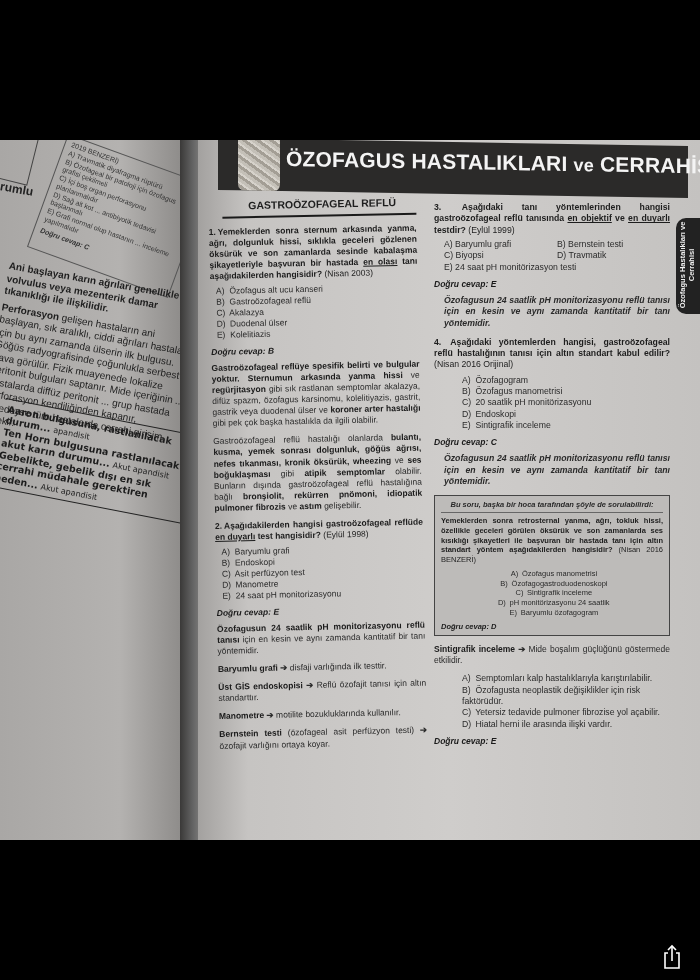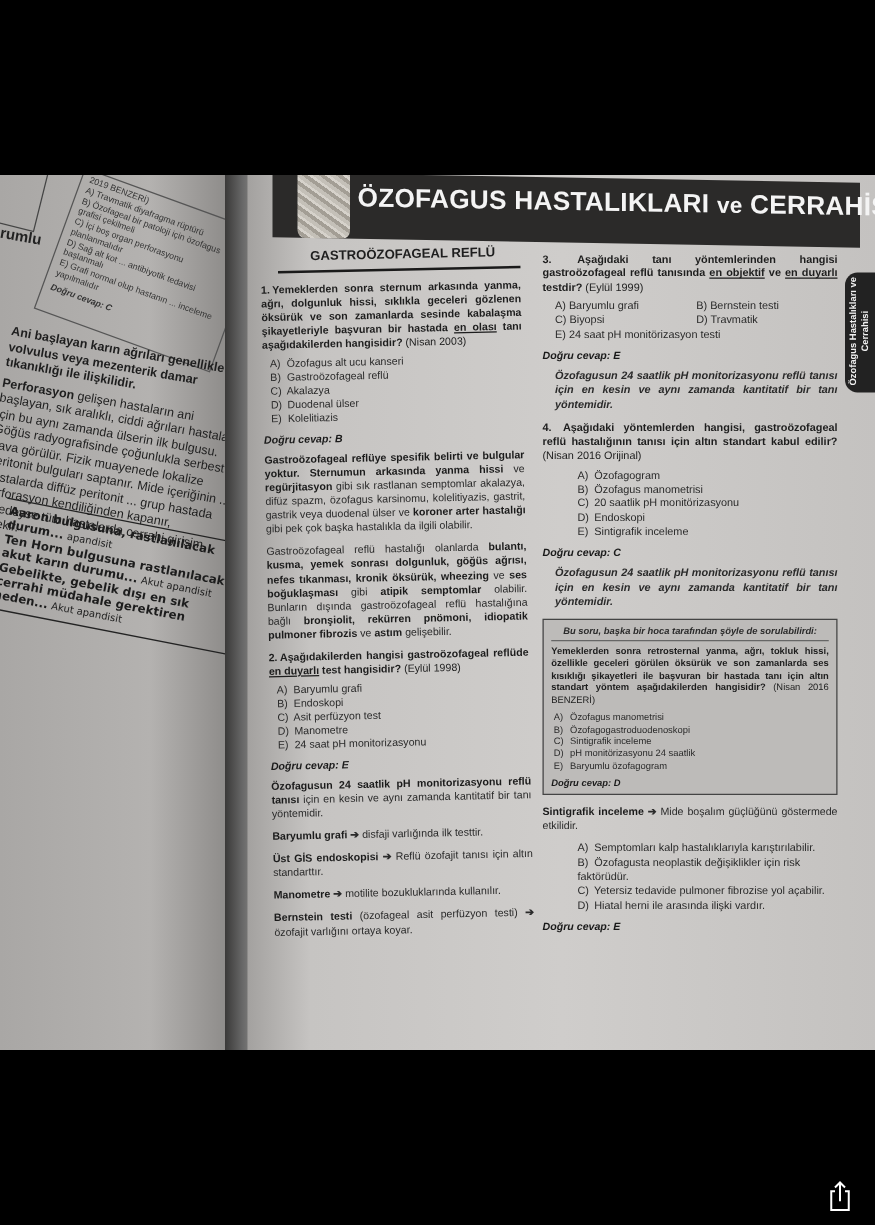--- a/index.html
+++ b/index.html
@@ -54,21 +54,21 @@
   .exp-italic { font-weight: bold; font-style: italic; margin: 0 0 8px 10px; font-size: 8.7px; text-align: justify; }
 
   .col-right .q-stem { font-size: 8.7px; }
   .opts-grid { display: grid; grid-template-columns: 1fr 1fr; margin: 3px 0 0 10px; font-size: 8.7px; }
   .opts-grid .full { grid-column: 1 / 3; text-align: left; }
   .opts-r { margin: 4px 0 0 28px; font-size: 8.7px; }
 
   .callout { border: 1.5px solid #444; background: #bdbbb9; padding: 4px 6px; margin: 0 0 8px 0; font-size: 7.5px; }
   .callout-title { font-weight: bold; font-style: italic; text-align: center; border-bottom: 1px solid #666; padding-bottom: 2px; margin-bottom: 3px; }
   .callout .q-stem { font-size: 7.5px; }
-  .callout .opts { margin-left: 2px; }
+  .callout .opts { margin-left: 2px; text-align: center; }
   .callout .answer { margin: 4px 0 0 0; }
 
   .arrow { font-weight: bold; }
   .share-btn { position: absolute; left: 660px; top: 944px; width: 24px; height: 26px; cursor: pointer; }
 </style>
 </head>
 <body>
 
 <div class="viewer">
   <div class="photo">

